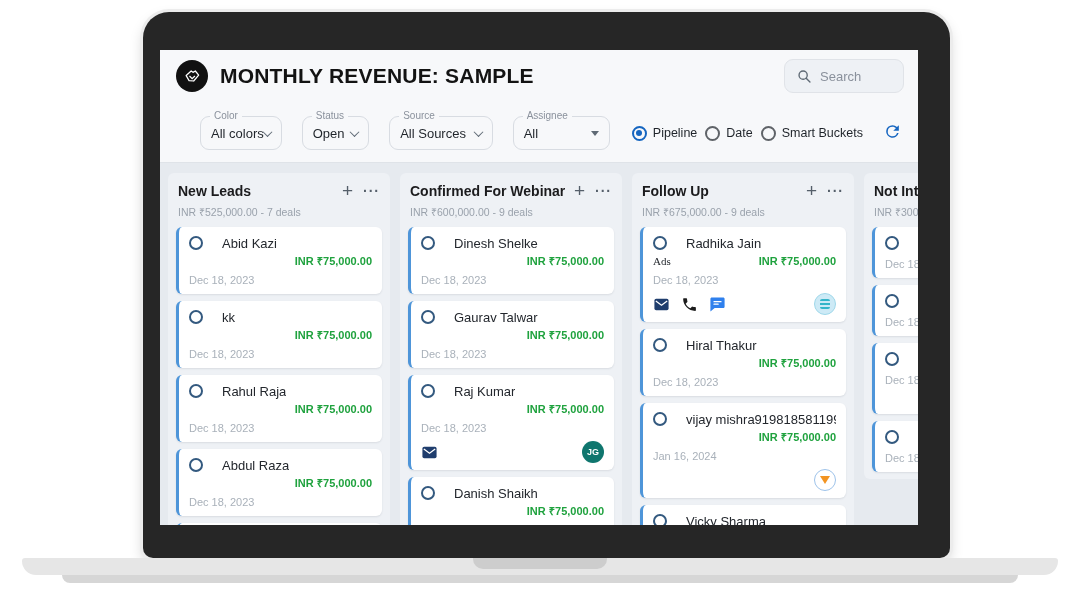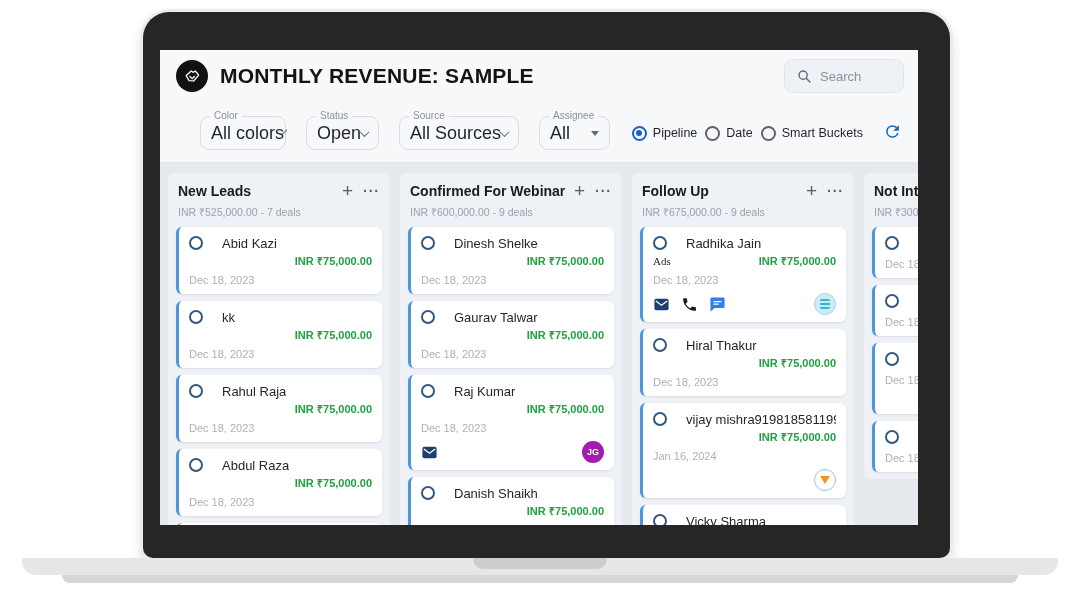--- a/index.html
+++ b/index.html
@@ -39,21 +39,21 @@
   .search-box input::placeholder { color:#8a919c; }
 
   
   .filter-row { display:flex; align-items:center; padding:14px 14px 12px 16px;
     background:#f7f8fa; gap:20px;margin-left:24px; }
   .fselect { position:relative; display:flex; align-items:center; height:34px;
     border:1px solid #d8dce2; border-radius:9px; padding:0 10px; background:#f7f8fa;
     cursor:pointer; }
   .fselect .flabel { position:absolute; top:-7px; left:9px; font-size:10px;
     color:#8a919c; background:#f7f8fa; padding:0 4px; line-height:12px; }
-  .fselect .fvalue { font-size:18px; color:#1f242a; white-space:nowrap; }
+  .fselect .fvalue { font-size:13px; color:#1f242a; white-space:nowrap; }
   .fselect.w1 { width:86px; } .fselect.w2 { width:80px; }
   .fselect.w3 { width:126px; } .fselect.w4 { width:118px; }
   .chev { width:7px; height:7px; border-right:1.6px solid #5f6a75;
     border-bottom:1.6px solid #5f6a75; transform:rotate(45deg) translate(-1px,-1px);
     margin-left:auto; }
   .caret { width:0; height:0; border-left:4px solid transparent;
     border-right:4px solid transparent; border-top:5px solid #5f6a75; margin-left:auto; }
 
   .view-group { display:flex; align-items:center; gap:8px; margin-left:2px; }
   .ropt { display:flex; align-items:center; gap:6px; cursor:pointer; }
@@ -93,21 +93,21 @@
   .val-row { display:flex; align-items:center; height:15px; margin-top:1px; }
   .sub-label { font-size:11px; color:#23272d;font-family:Liberation Serif, serif; }
   .lead-value { margin-left:auto; font-size:11px; font-weight:bold; color:#1fa23e;
     white-space:nowrap; }
   .date-row { font-size:11px; color:#a9b1ba; margin-top:6px; height:13px; }
   .icon-row { display:flex; align-items:center; gap:11px; margin-top:6px; height:22px; }
   .cicon { width:17px; height:17px; display:inline-flex; }
   .cicon svg { width:17px; height:17px; }
   .avatar { margin-left:auto; width:22px; height:22px; border-radius:50%;
     display:flex; align-items:center; justify-content:center; flex:0 0 auto; }
-  .avatar.initials { background:#a21caf; color:#fff; font-size:9px; font-weight:bold; }
+  .avatar.initials { background:#0f766e; color:#fff; font-size:9px; font-weight:bold; }
   .avatar.logo-teal { background:#cdeaf6; border:1px solid #9fd8ea; }
   .avatar.logo-teal .bars { width:10px; height:10px; border-radius:2px;
     background:repeating-linear-gradient(0deg,#35b5c9 0 2px,transparent 2px 4px); }
   .avatar.logo-triangle { background:#fff; border:1px solid #9ec3ea; }
   .avatar.logo-triangle .tri { width:0; height:0; border-left:5px solid transparent;
     border-right:5px solid transparent; border-top:8px solid #f29422; }
 </style>
 </head>
 <body>
 

